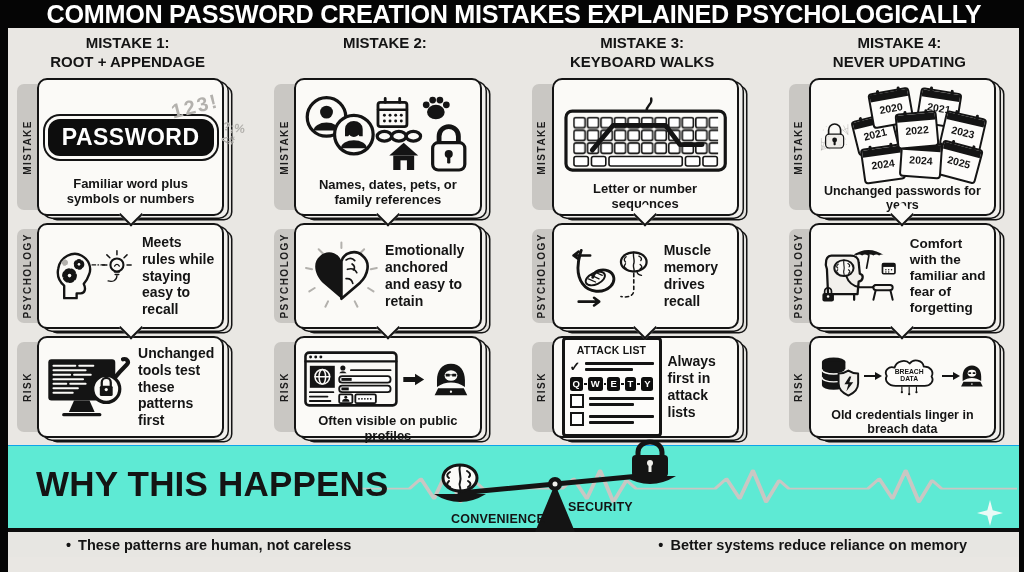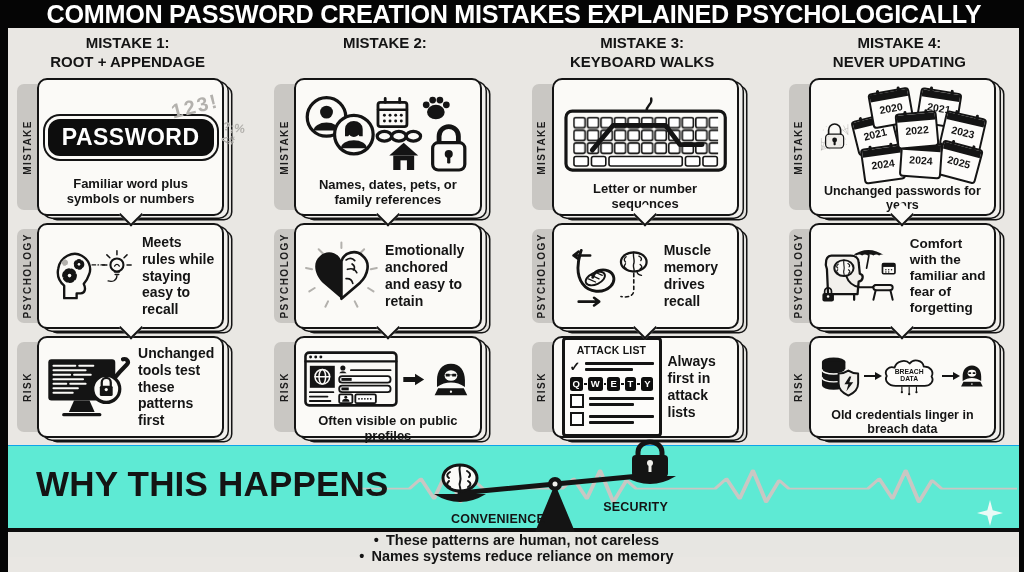--- a/index.html
+++ b/index.html
@@ -65,25 +65,25 @@
   .dar::after{content:"";position:absolute;right:-6px;top:-5px;border-left:7px solid #141414;
        border-top:4px solid transparent;border-bottom:4px solid transparent;}
   .cloud-text{font-weight:800;}
   
   .why{position:relative;height:82px;background:#5eead4;border-top:1px solid #0ea5e9;}
   .why-heading{position:absolute;left:28px;top:18px;font-weight:800;font-size:35px;letter-spacing:.2px;z-index:2;}
   .ekg{position:absolute;left:345px;top:6px;z-index:1;}
   .scale-wrap{position:absolute;left:422px;top:-16px;width:250px;height:104px;z-index:3;}
   .scale-label{position:absolute;font-weight:800;font-size:12.5px;letter-spacing:.2px;}
   .lbl-left{left:8px;top:82px;width:120px;text-align:center;}
-  .lbl-right{left:138px;top:70px;width:100px;text-align:right;}
+  .lbl-right{left:138px;top:70px;width:100px;text-align:left;}
   .sparkle{position:absolute;right:16px;bottom:2px;z-index:2;}
   
   .footer{height:29px;background:#e7e6e2;border-top:4px solid #0d0d0d;display:flex;align-items:center;
-       justify-content:space-between;padding:0 52px 0 58px;box-sizing:border-box;flex-direction:column;}
+       justify-content:space-between;padding:0 52px 0 58px;box-sizing:border-box;}
   .fitem{font-weight:700;font-size:14.5px;white-space:nowrap;}
   .fdot{margin-right:7px;}
   svg{display:block;}
 </style>
 </head>
 <body>
 
 <div class="page">
 
   <div class="titlebar">
@@ -636,15 +636,15 @@
       <span class="scale-label lbl-left">CONVENIENCE</span>
       <span class="scale-label lbl-right">SECURITY</span>
     </div>
     <svg class="sparkle" width="26" height="26" viewBox="0 0 24 24">
       <path d="M12 0 L14.5 9.5 L24 12 L14.5 14.5 L12 24 L9.5 14.5 L0 12 L9.5 9.5 Z" fill="#fcfcfa" opacity="0.9"></path>
     </svg>
   </div>
 
   <div class="footer">
     <div class="fitem"><span class="fdot">•</span><span>These patterns are human, not careless</span></div>
-    <div class="fitem"><span class="fdot">•</span><span>Names systems reduce reliance on memory</span></div>
+    <div class="fitem"><span class="fdot">•</span><span>Better systems reduce reliance on memory</span></div>
   </div>
 </div>
 
 </body></html>

